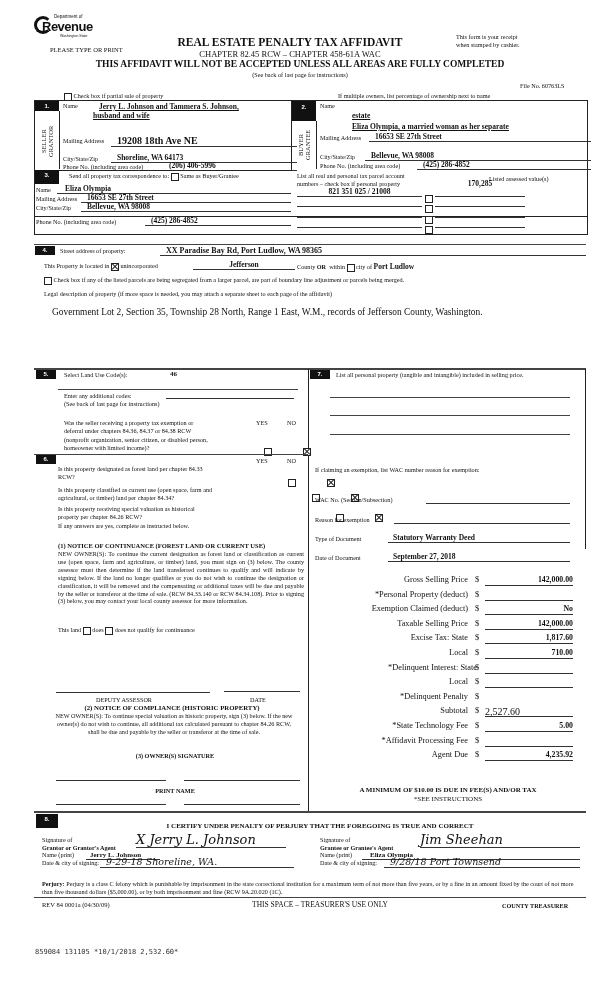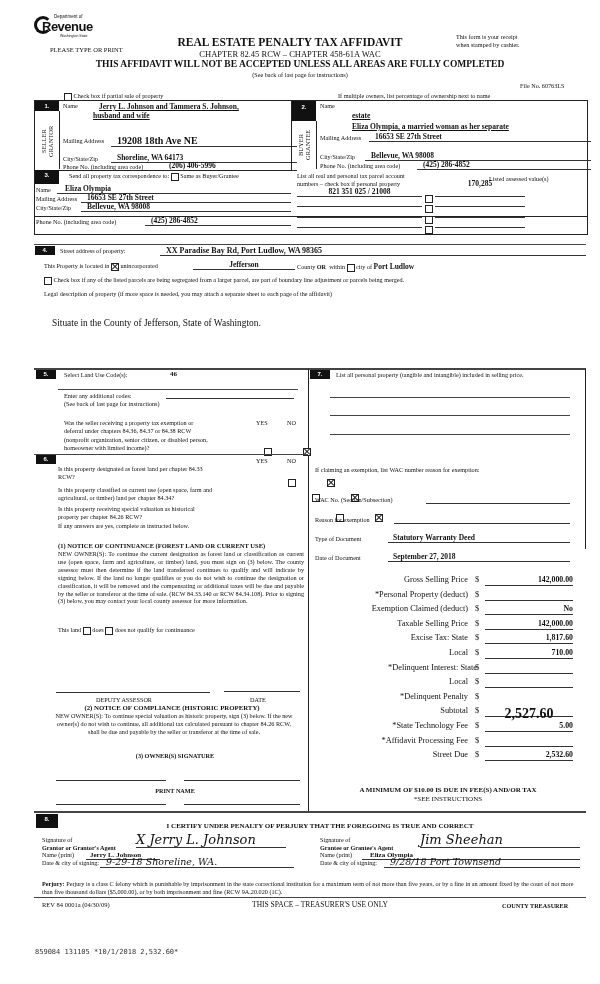--- a/index.html
+++ b/index.html
@@ -133,22 +133,22 @@
 </div>
 <div class="abs b line center" style="left:193px;top:260px;width:102px;font-size:7.5px;">Jefferson</div>
 <div class="abs t6" style="left:297px;top:262px;">
   <span>County</span> <b>OR</b> &nbsp;<span>within</span> <span class="box"></span> <span>city of</span> <b style="font-size:7.5px;">Port Ludlow</b>
 </div>
 <div class="abs t6" style="left:44px;top:276px;">
   <span class="box"></span> <span>Check box if any of the listed parcels are being segregated from a larger parcel, are part of boundary line adjustment or parcels being merged.</span>
 </div>
 <div class="abs t6" style="left:44px;top:290px;">Legal description of property (if more space is needed, you may attach a separate sheet to each page of the affidavit)</div>
 <div class="abs" style="left:52px;top:306px;font-size:9.4px;line-height:12px;">
+  <div>Government Lot 2, Section 35, Township 28 North, Range 1 East, W.M., records of Jefferson County, Washington.</div>
   <div style="height:11px;"></div>
-  <div>Situate in the County of Jefferson, State of Washington.</div>
 </div>
 
 
 <div class="abs" style="left:34px;top:368px;width:552px;height:1.5px;background:#444;"></div>
 <div class="abs" style="left:308px;top:369px;width:1px;height:442px;background:#222;"></div>
 <div class="abs" style="left:585px;top:369px;width:1px;height:180px;background:#222;"></div>
 
 
 <div class="abs num" style="left:36px;top:370px;width:20px;height:9px;line-height:9px;">5.</div>
 <div class="abs t6" style="left:64px;top:371px;">Select Land Use Code(s):</div>
@@ -267,36 +267,36 @@
       <div style="position: absolute; left: 175px; top: 0px; width: 88px; height: 10px; text-align: right; font-weight: bold; font-size: 7.8px; border-bottom: 1px solid rgb(51, 51, 51);"></div>
     </div>
     <div style="position: absolute; left: 0px; top: 116.8px; width: 270px; height: 13px; font-size: 8.3px;">
       <div style="position: absolute; right: 112px; top: 0px; white-space: nowrap;">*Delinquent Penalty</div>
       <div style="position: absolute; left: 165px; top: 0px;">$</div>
       <div style="position: absolute; left: 175px; top: 0px; width: 88px; height: 10px; text-align: right; font-weight: bold; font-size: 7.8px;"></div>
     </div>
     <div style="position: absolute; left: 0px; top: 131.4px; width: 270px; height: 13px; font-size: 8.3px;">
       <div style="position: absolute; right: 112px; top: 0px; white-space: nowrap;">Subtotal</div>
       <div style="position: absolute; left: 165px; top: 0px;">$</div>
-      <div style="position: absolute; left: 175px; top: 0px; width: 88px; height: 10px; text-align: center; font-weight: bold; font-size: 14px; border-bottom: 1px solid rgb(51, 51, 51);">2,527.60</div>
+      <div style="position: absolute; left: 175px; top: 0px; width: 88px; height: 10px; text-align: left; font-weight: normal; font-size: 10px; border-bottom: 1px solid rgb(51, 51, 51);">2,527.60</div>
     </div>
     <div style="position: absolute; left: 0px; top: 146px; width: 270px; height: 13px; font-size: 8.3px;">
       <div style="position: absolute; right: 112px; top: 0px; white-space: nowrap;">*State Technology Fee</div>
       <div style="position: absolute; left: 165px; top: 0px;">$</div>
       <div style="position: absolute; left: 175px; top: 0px; width: 88px; height: 10px; text-align: right; font-weight: bold; font-size: 7.8px; border-bottom: 1px solid rgb(51, 51, 51);">5.00</div>
     </div>
     <div style="position: absolute; left: 0px; top: 160.6px; width: 270px; height: 13px; font-size: 8.3px;">
       <div style="position: absolute; right: 112px; top: 0px; white-space: nowrap;">*Affidavit Processing Fee</div>
       <div style="position: absolute; left: 165px; top: 0px;">$</div>
       <div style="position: absolute; left: 175px; top: 0px; width: 88px; height: 10px; text-align: right; font-weight: bold; font-size: 7.8px; border-bottom: 1px solid rgb(51, 51, 51);"></div>
     </div>
     <div style="position: absolute; left: 0px; top: 175.2px; width: 270px; height: 13px; font-size: 8.3px;">
-      <div style="position: absolute; right: 112px; top: 0px; white-space: nowrap;">Street Due</div>
-      <div style="position: absolute; left: 165px; top: 0px;">$</div>
-      <div style="position: absolute; left: 175px; top: 0px; width: 88px; height: 10px; text-align: right; font-weight: bold; font-size: 7.8px; border-bottom: 1px solid rgb(51, 51, 51);">2,532.60</div>
+      <div style="position: absolute; right: 112px; top: 0px; white-space: nowrap;">Agent Due</div>
+      <div style="position: absolute; left: 165px; top: 0px;">$</div>
+      <div style="position: absolute; left: 175px; top: 0px; width: 88px; height: 10px; text-align: right; font-weight: bold; font-size: 7.8px; border-bottom: 1px solid rgb(51, 51, 51);">4,235.92</div>
     </div>
   </div>
 
 <div class="abs b center" style="left:310px;top:786px;width:276px;font-size:7px;">A MINIMUM OF $10.00 IS DUE IN FEE(S) AND/OR TAX</div>
 <div class="abs center" style="left:310px;top:795px;width:276px;font-size:7px;">*SEE INSTRUCTIONS</div>
 
 
 <div class="abs" style="left:34px;top:811px;width:552px;height:1.5px;background:#444;"></div>
 <div class="abs num" style="left:36px;top:814px;width:22px;height:14px;">8.</div>
 <div class="abs b center" style="left:90px;top:822px;width:460px;font-size:7px;">I CERTIFY UNDER PENALTY OF PERJURY THAT THE FOREGOING IS TRUE AND CORRECT</div>

